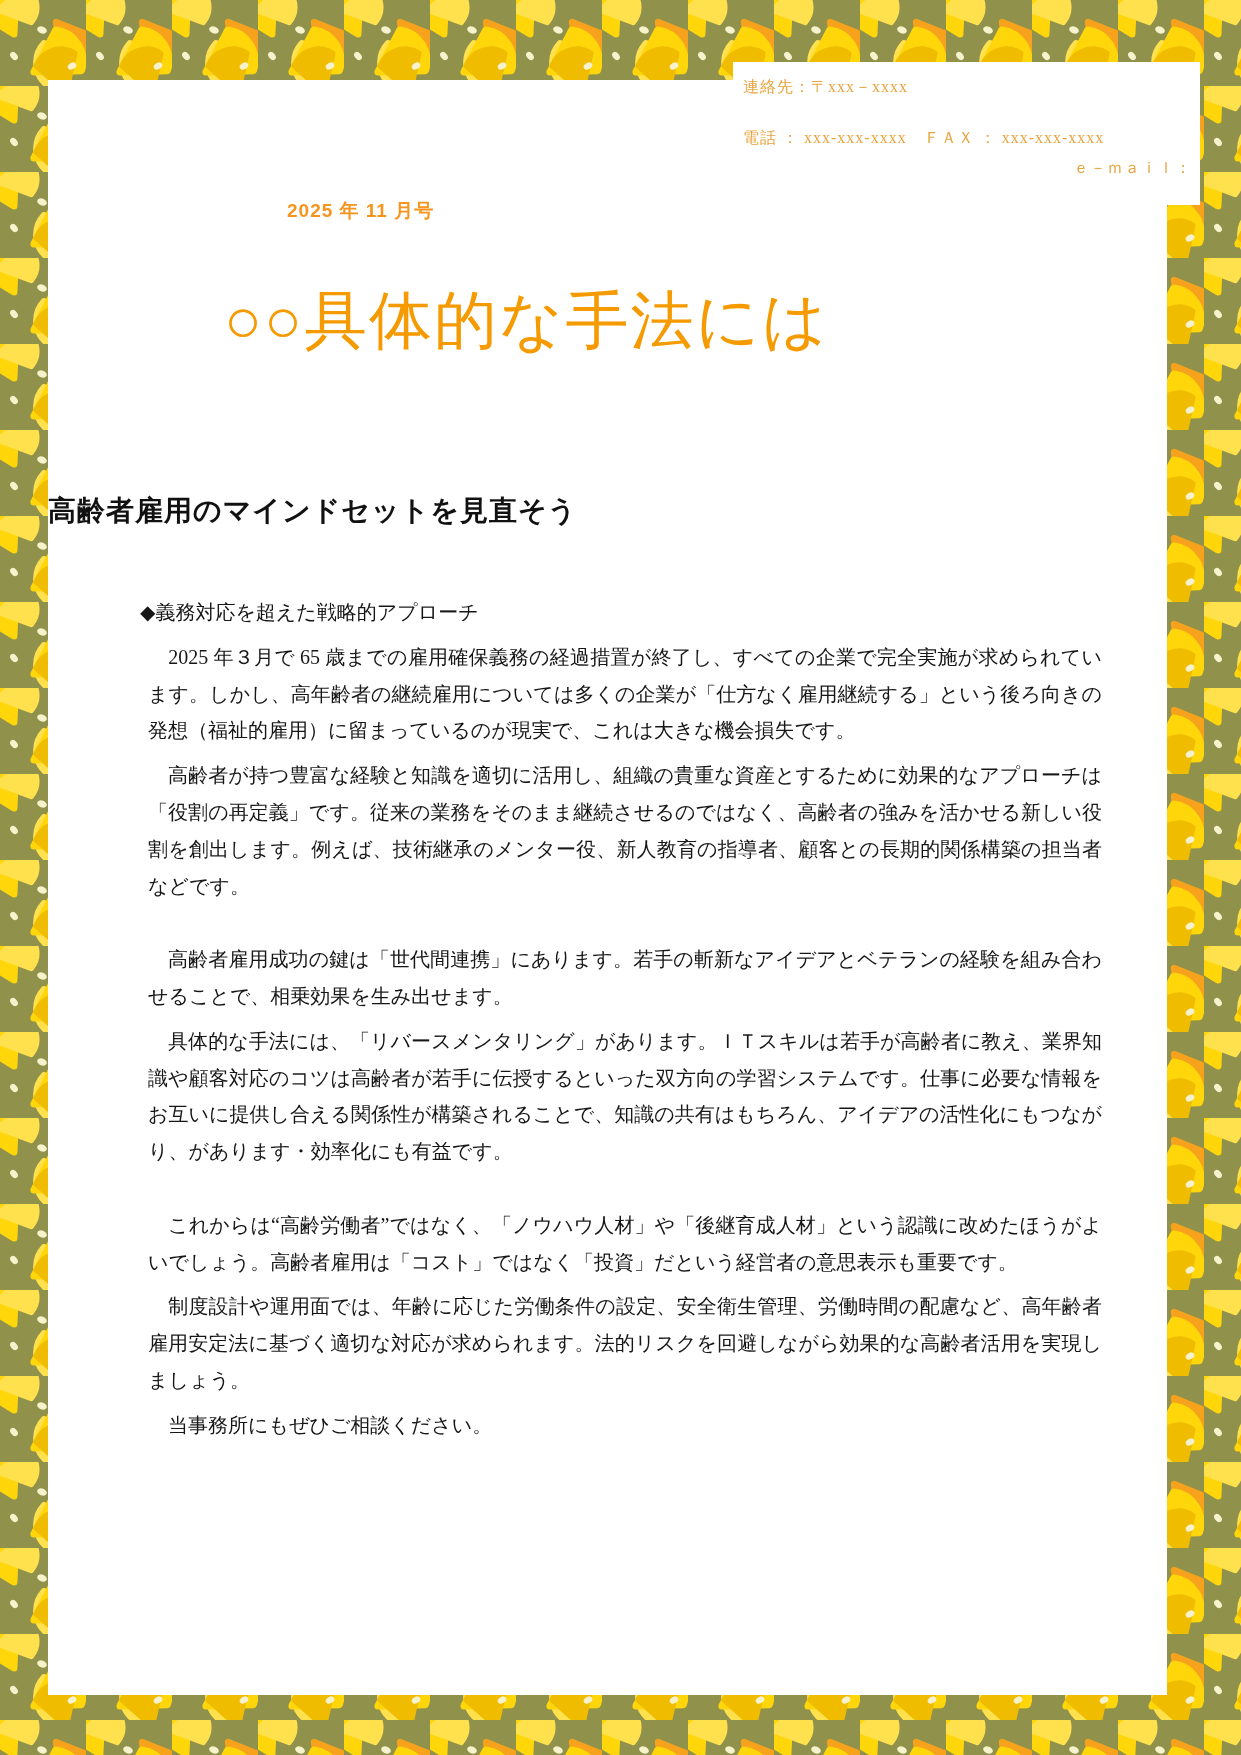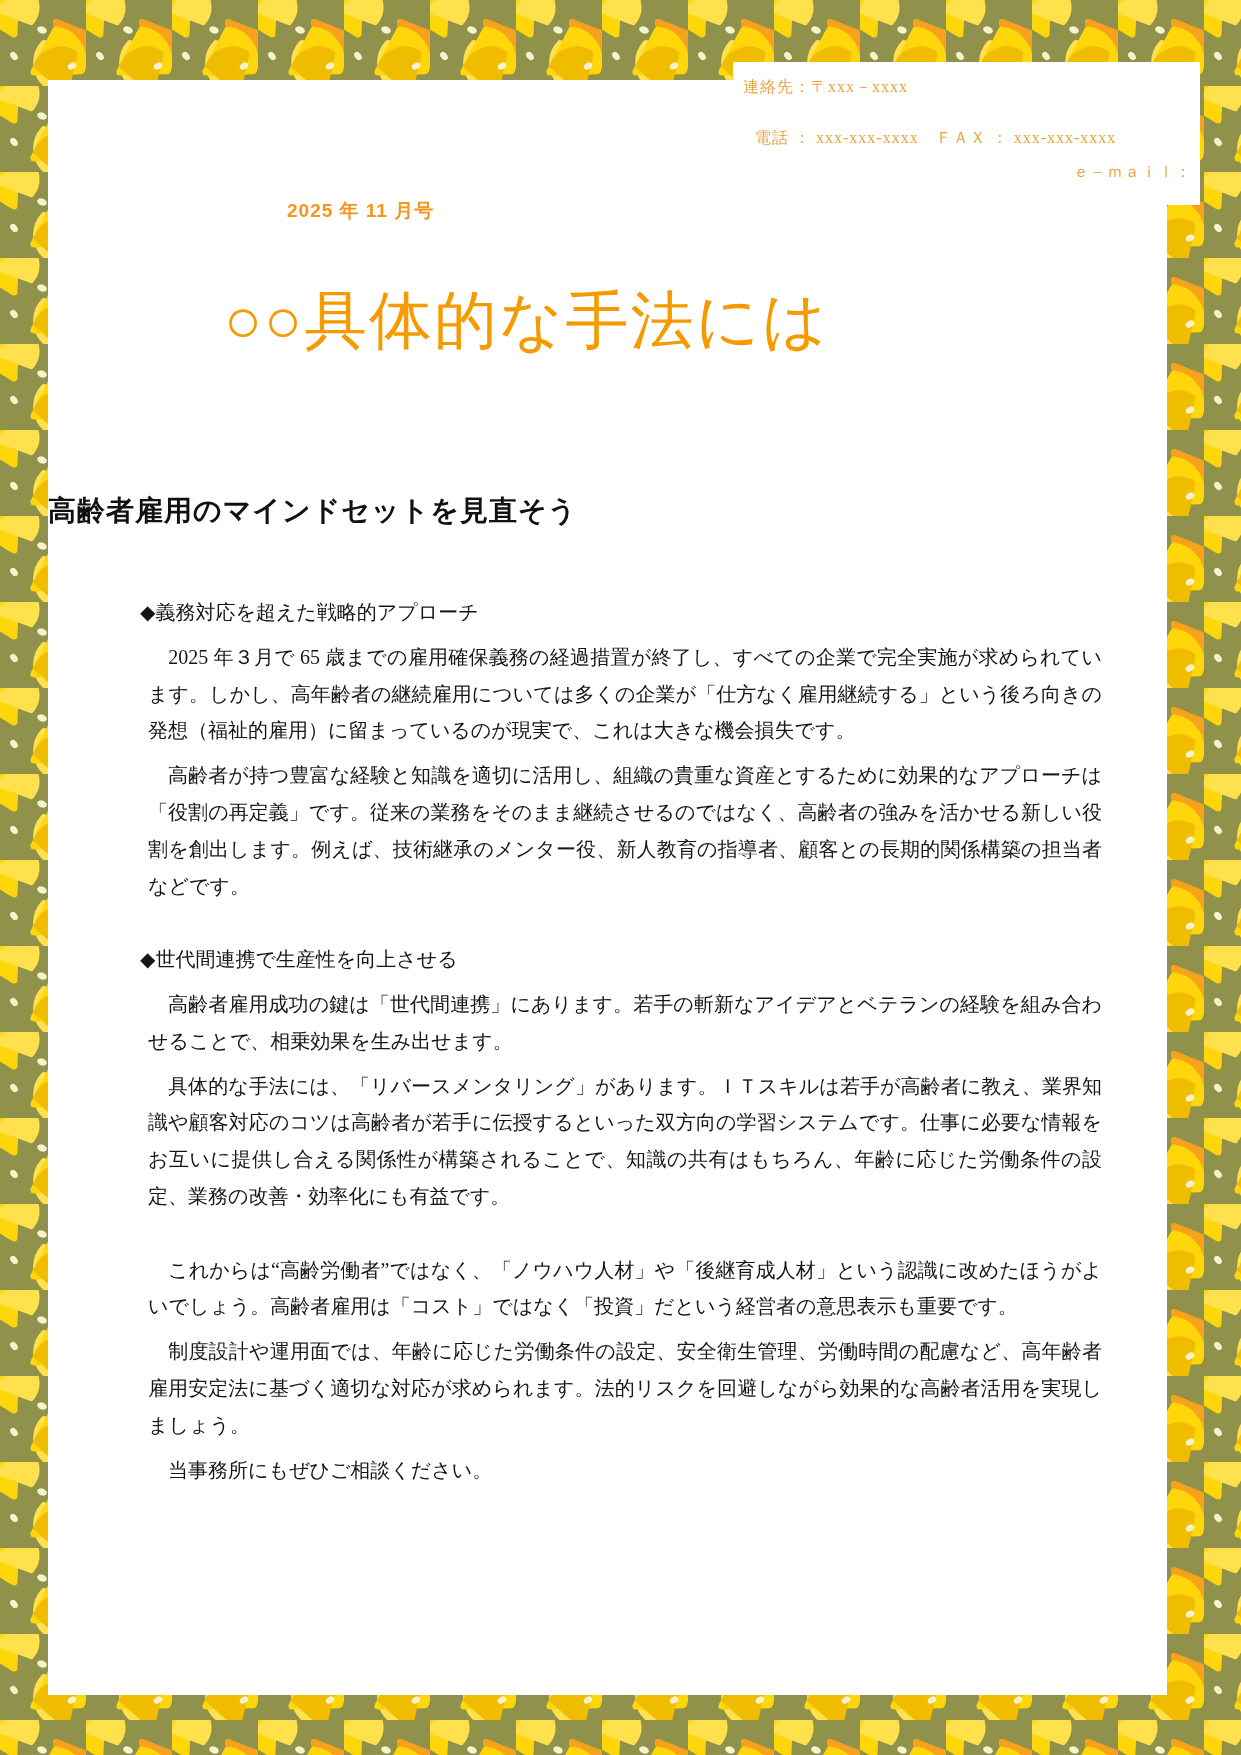--- a/index.html
+++ b/index.html
@@ -14,21 +14,21 @@
   .contact-box{
     position:absolute;left:733px;top:62px;width:467px;height:143px;
     background:#ffffff;z-index:2;
     color:#e8a33d;
     font-family:"Liberation Serif","DejaVu Serif",serif;
     font-size:16px;line-height:22px;
     padding:14px 0 0 10px;box-sizing:border-box;
     letter-spacing:1px;
   }
   .contact-line1{margin:0 16px 29px 0;}
-  .contact-line2{margin:12px;}
+  .contact-line2{margin:0;}
   .contact-line3{margin:8px;text-align:right;}
   .content{
     position:absolute;left:48px;top:80px;width:1119px;height:1615px;
     background:transparent;z-index:3;
   }
   .issue-date{
     position:absolute;left:239px;top:118px;
     color:#f7941d;
     font-family:"Liberation Sans","DejaVu Sans",sans-serif;
     font-weight:bold;font-size:19px;letter-spacing:1px;
@@ -97,23 +97,22 @@
 
     <div class="article-title">高齢者雇用のマインドセットを見直そう</div>
 
     <div class="body-text" id="sections">
         <div class="sec">
           <div class="sec-h">◆義務対応を超えた戦略的アプローチ</div>
           <p>　2025 年３月で 65 歳までの雇用確保義務の経過措置が終了し、すべての企業で完全実施が求められています。しかし、高年齢者の継続雇用については多くの企業が「仕方なく雇用継続する」という後ろ向きの発想（福祉的雇用）に留まっているのが現実で、これは大きな機会損失です。</p>
           <p>　高齢者が持つ豊富な経験と知識を適切に活用し、組織の貴重な資産とするために効果的なアプローチは「役割の再定義」です。従来の業務をそのまま継続させるのではなく、高齢者の強みを活かせる新しい役割を創出します。例えば、技術継承のメンター役、新人教育の指導者、顧客との長期的関係構築の担当者などです。</p>
         </div>
         <div class="sec">
-          <div class="sec-h">◆世代間連携で生産性を向上させる</div>
           <p>　高齢者雇用成功の鍵は「世代間連携」にあります。若手の斬新なアイデアとベテランの経験を組み合わせることで、相乗効果を生み出せます。</p>
-          <p>　具体的な手法には、「リバースメンタリング」があります。ＩＴスキルは若手が高齢者に教え、業界知識や顧客対応のコツは高齢者が若手に伝授するといった双方向の学習システムです。仕事に必要な情報をお互いに提供し合える関係性が構築されることで、知識の共有はもちろん、年齢に応じた労働条件の設定、業務の改善・効率化にも有益です。</p>
+          <p>　具体的な手法には、「リバースメンタリング」があります。ＩＴスキルは若手が高齢者に教え、業界知識や顧客対応のコツは高齢者が若手に伝授するといった双方向の学習システムです。仕事に必要な情報をお互いに提供し合える関係性が構築されることで、知識の共有はもちろん、アイデアの活性化にもつながり、があります・効率化にも有益です。</p>
         </div>
         <div class="sec">
           <p>　これからは“高齢労働者”ではなく、「ノウハウ人材」や「後継育成人材」という認識に改めたほうがよいでしょう。高齢者雇用は「コスト」ではなく「投資」だという経営者の意思表示も重要です。</p>
           <p>　制度設計や運用面では、年齢に応じた労働条件の設定、安全衛生管理、労働時間の配慮など、高年齢者雇用安定法に基づく適切な対応が求められます。法的リスクを回避しながら効果的な高齢者活用を実現しましょう。</p>
           <p>　当事務所にもぜひご相談ください。</p>
         </div>
       </div>
   </div>
 
 </div>

